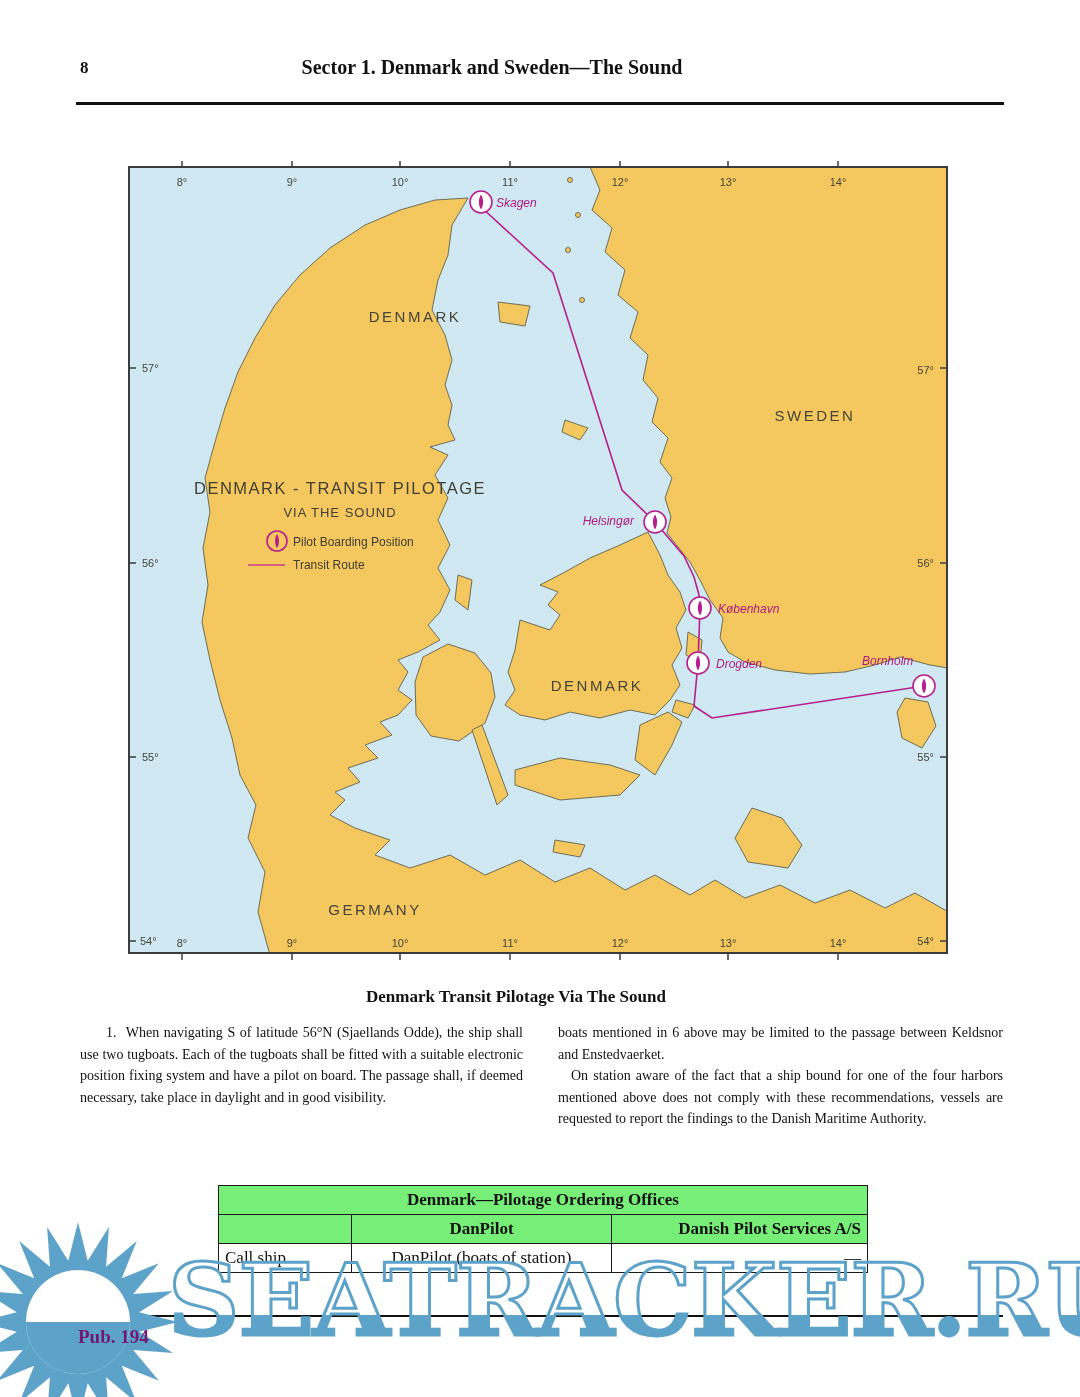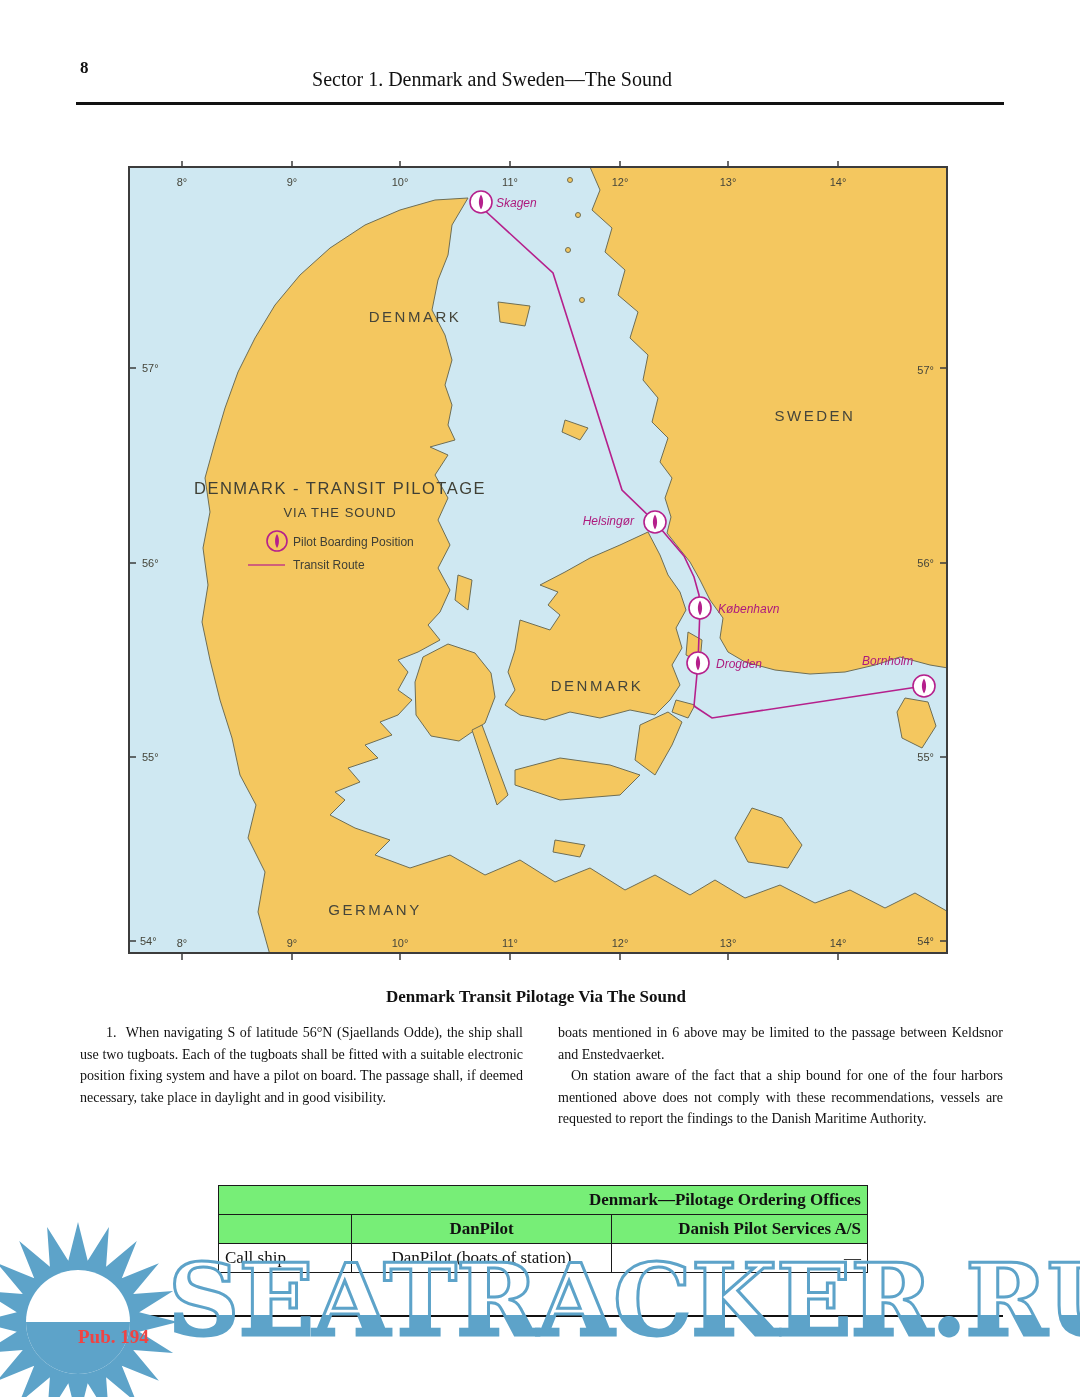--- a/index.html
+++ b/index.html
@@ -1,52 +1,52 @@
 <!DOCTYPE html>
 <html><head>
 <meta charset="utf-8">
 <style>
   html,body{margin:0;padding:0;background:#fff;}
   #page{position:relative;width:1080px;height:1397px;background:#ffffff;overflow:hidden;
         font-family:"Liberation Serif", serif;color:#111;}
   
   .pgnum{position:absolute;left:80px;top:58px;font-size:17px;font-weight:bold;}
-  .htitle{position:absolute;left:0;top:56px;width:984px;text-align:center;font-size:20px;font-weight:normal;margin-top:12px;}
+  .htitle{position:absolute;left:0;top:56px;width:984px;text-align:center;font-size:20px;font-weight:bold;}
   .hrule{position:absolute;left:76px;top:102px;width:928px;height:3px;background:#111;}
   
   #mapwrap{position:absolute;left:128px;top:157px;width:822px;height:806px;}
   .cty{font-family:"Liberation Sans",sans-serif;font-size:15px;letter-spacing:2.5px;fill:#45453a;}
   .deg{font-family:"Liberation Sans",sans-serif;font-size:11px;fill:#45453a;}
   .plc{font-family:"Liberation Sans",sans-serif;font-size:12px;font-style:italic;fill:#ad1a7d;}
   .lg1{font-family:"Liberation Sans",sans-serif;font-size:16.5px;letter-spacing:1.5px;fill:#3f3f35;}
   .lg2{font-family:"Liberation Sans",sans-serif;font-size:13px;letter-spacing:1px;fill:#3f3f35;}
   .lg3{font-family:"Liberation Sans",sans-serif;font-size:12px;fill:#3f3f35;}
   .land{fill:#f4c75f;stroke:#6e6e55;stroke-width:1;}
   .water{fill:#cfe8f2;}
   .route{fill:none;stroke:#b5208c;stroke-width:1.6;}
   .pmc{fill:#ffffff;stroke:#b5208c;stroke-width:1.6;}
   .pml{fill:#b5208c;}
   .tick{stroke:#3c3c3c;stroke-width:1.5;}
   .frame{fill:none;stroke:#3c3c3c;stroke-width:2;}
   
-  .caption{position:absolute;left:0;top:987px;width:1032px;text-align:center;font-size:17px;font-weight:bold;padding-left:20px;}
+  .caption{position:absolute;left:0;top:987px;width:1032px;text-align:center;font-size:17px;font-weight:bold;}
   .col{position:absolute;top:1022px;font-size:14px;line-height:21.6px;text-align:justify;}
   #col1{left:80px;width:443px;}
   #col2{left:558px;width:445px;}
   .col p{margin:0;}
   .ind1{text-indent:26px;}
   .ind2{text-indent:13px;}
   
   #ptable{position:absolute;left:218px;top:1185px;border-collapse:collapse;z-index:2;}
   #ptable td{border:1.5px solid #1a1a1a;font-size:17px;padding:1px 6px;height:26px;}
-  .grn{background:#77ee77;font-weight:bold;text-align:right;}
+  .grn{background:#77ee77;font-weight:bold;text-align:center;}
   .c1{width:120px;} .c2{width:247px;text-align:center;} .c3{width:243px;text-align:right;}
   
   .frule{position:absolute;left:76px;top:1315px;width:927px;height:2px;background:#111;z-index:3;}
-  .pub{position:absolute;left:78px;top:1326px;font-size:19px;font-weight:bold;z-index:7;color:#ef4444;}
+  .pub{position:absolute;left:78px;top:1326px;font-size:19px;font-weight:bold;z-index:7;color:#701a75;}
   
   .wm{position:absolute;left:168px;top:1251px;width:912px;height:146px;z-index:5;
       font-family:"DejaVu Serif",serif;font-weight:bold;font-size:99px;line-height:1;
       letter-spacing:-1px;white-space:nowrap;pointer-events:none;}
   .wm-outline{color:transparent;-webkit-text-stroke:3px #5da3c9;}
   .wm-solid{color:#5da3c9;clip-path:inset(64px 0 0 0);}
   #sunlogo{position:absolute;left:-27px;top:1217px;z-index:4;}
 </style>
 </head>
 <body>

